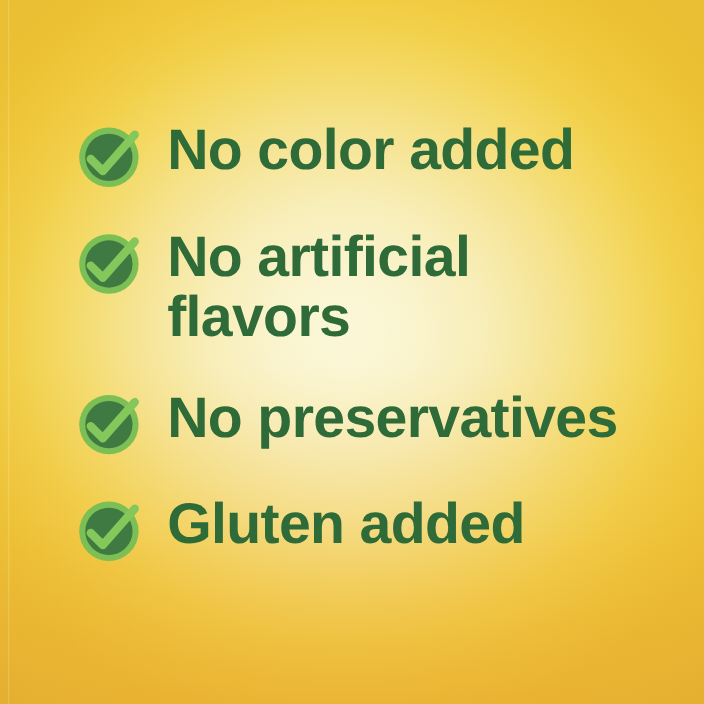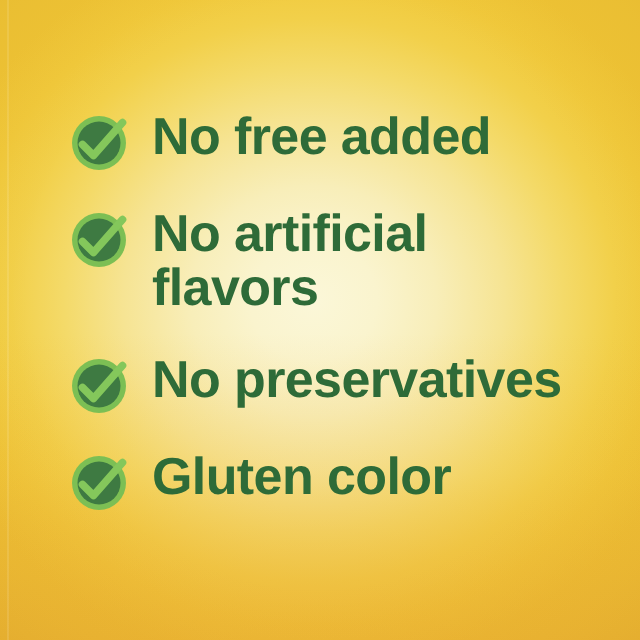--- a/index.html
+++ b/index.html
@@ -144,21 +144,21 @@
   <ul id="feature-list">
 
     <li class="feature-row" id="row-0">
       <span class="check-badge">
         <svg viewBox="0 0 58 58" xmlns="http://www.w3.org/2000/svg" aria-hidden="true">
           <circle cx="29" cy="29" r="27" fill="#7CBF54"></circle>
           <circle cx="29" cy="29" r="21.5" fill="#3E7A42"></circle>
           <path d="M12.5 30.5 L23.5 41.5 L52.5 8.5" fill="none" stroke="#84C75B" stroke-width="7.6" stroke-linecap="round" stroke-linejoin="round"></path>
         </svg>
       </span>
-      <p class="feature-label">No free added</p>
+      <p class="feature-label">No color added</p>
     </li>
 
     <li class="feature-row" id="row-1">
       <span class="check-badge">
         <svg viewBox="0 0 58 58" xmlns="http://www.w3.org/2000/svg" aria-hidden="true">
           <circle cx="29" cy="29" r="27" fill="#7CBF54"></circle>
           <circle cx="29" cy="29" r="21.5" fill="#3E7A42"></circle>
           <path d="M12.5 30.5 L23.5 41.5 L52.5 8.5" fill="none" stroke="#84C75B" stroke-width="7.6" stroke-linecap="round" stroke-linejoin="round"></path>
         </svg>
       </span>
@@ -178,17 +178,17 @@
     </li>
 
     <li class="feature-row" id="row-3">
       <span class="check-badge">
         <svg viewBox="0 0 58 58" xmlns="http://www.w3.org/2000/svg" aria-hidden="true">
           <circle cx="29" cy="29" r="27" fill="#7CBF54"></circle>
           <circle cx="29" cy="29" r="21.5" fill="#3E7A42"></circle>
           <path d="M12.5 30.5 L23.5 41.5 L52.5 8.5" fill="none" stroke="#84C75B" stroke-width="7.6" stroke-linecap="round" stroke-linejoin="round"></path>
         </svg>
       </span>
-      <p class="feature-label">Gluten color</p>
+      <p class="feature-label">Gluten added</p>
     </li>
 
   </ul>
 </div>
 
 </body></html>

